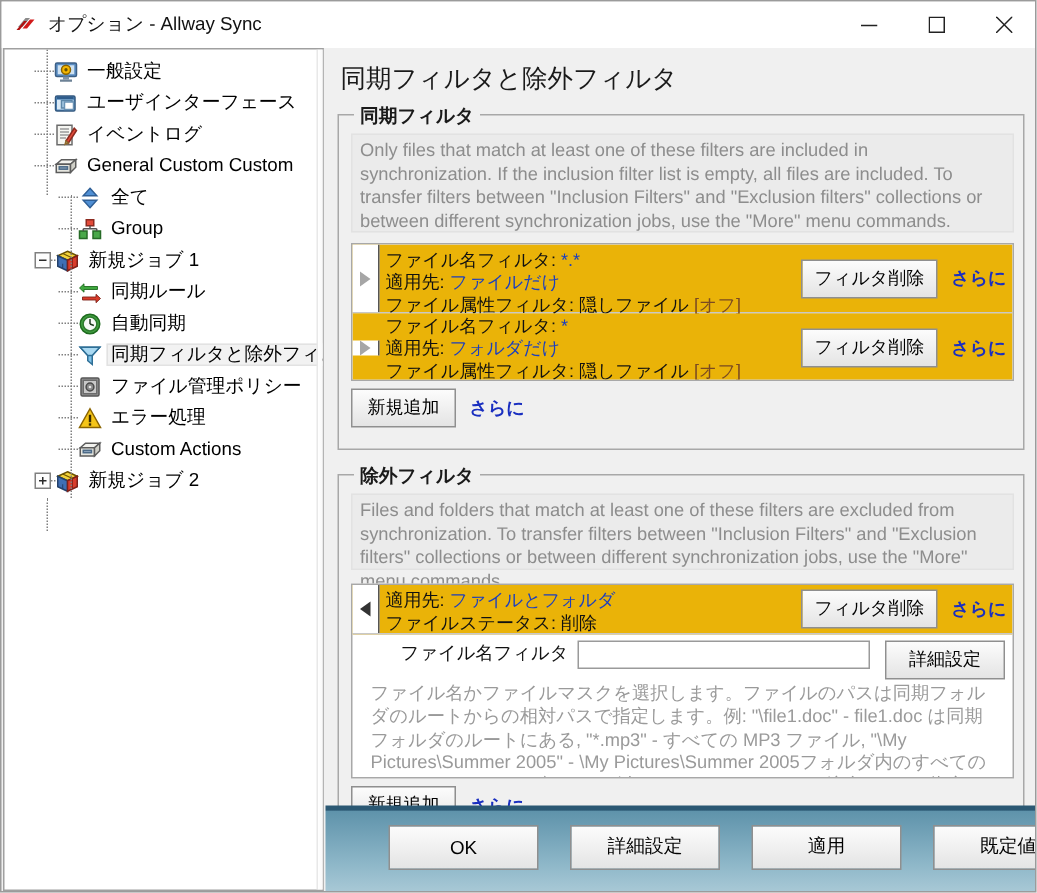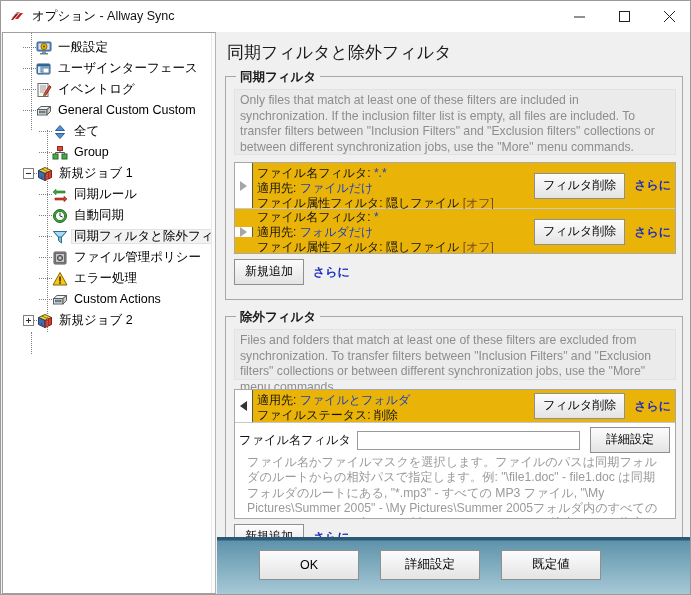--- a/index.html
+++ b/index.html
@@ -259,21 +259,21 @@
     margin-left: 9px;
     cursor: default;
     white-space: nowrap;
   }
   .row-under {
     display: flex;
     align-items: center;
   }
   .fld-row {
     display: flex;
-    align-items: center;
+    margin-left: 28px;
   }
   .fld-label {
     font-size: 12.2px;
     color: #111;
     margin-right: 6px;
     white-space: nowrap;
   }
   .textinput {
     flex: 1 1 auto;
     height: 19px;
@@ -672,16 +672,17 @@
         </div>
       </div>
 
     </div>
   </div>
 
   <div class="footer">
     <div class="footer-btns" id="footer-btns">
         <button class="btn">OK</button>
         <button class="btn">詳細設定</button>
+        <button class="btn">適用</button>
         <button class="btn">既定値</button>
       </div>
   </div>
 </div>
 
 </body></html>

